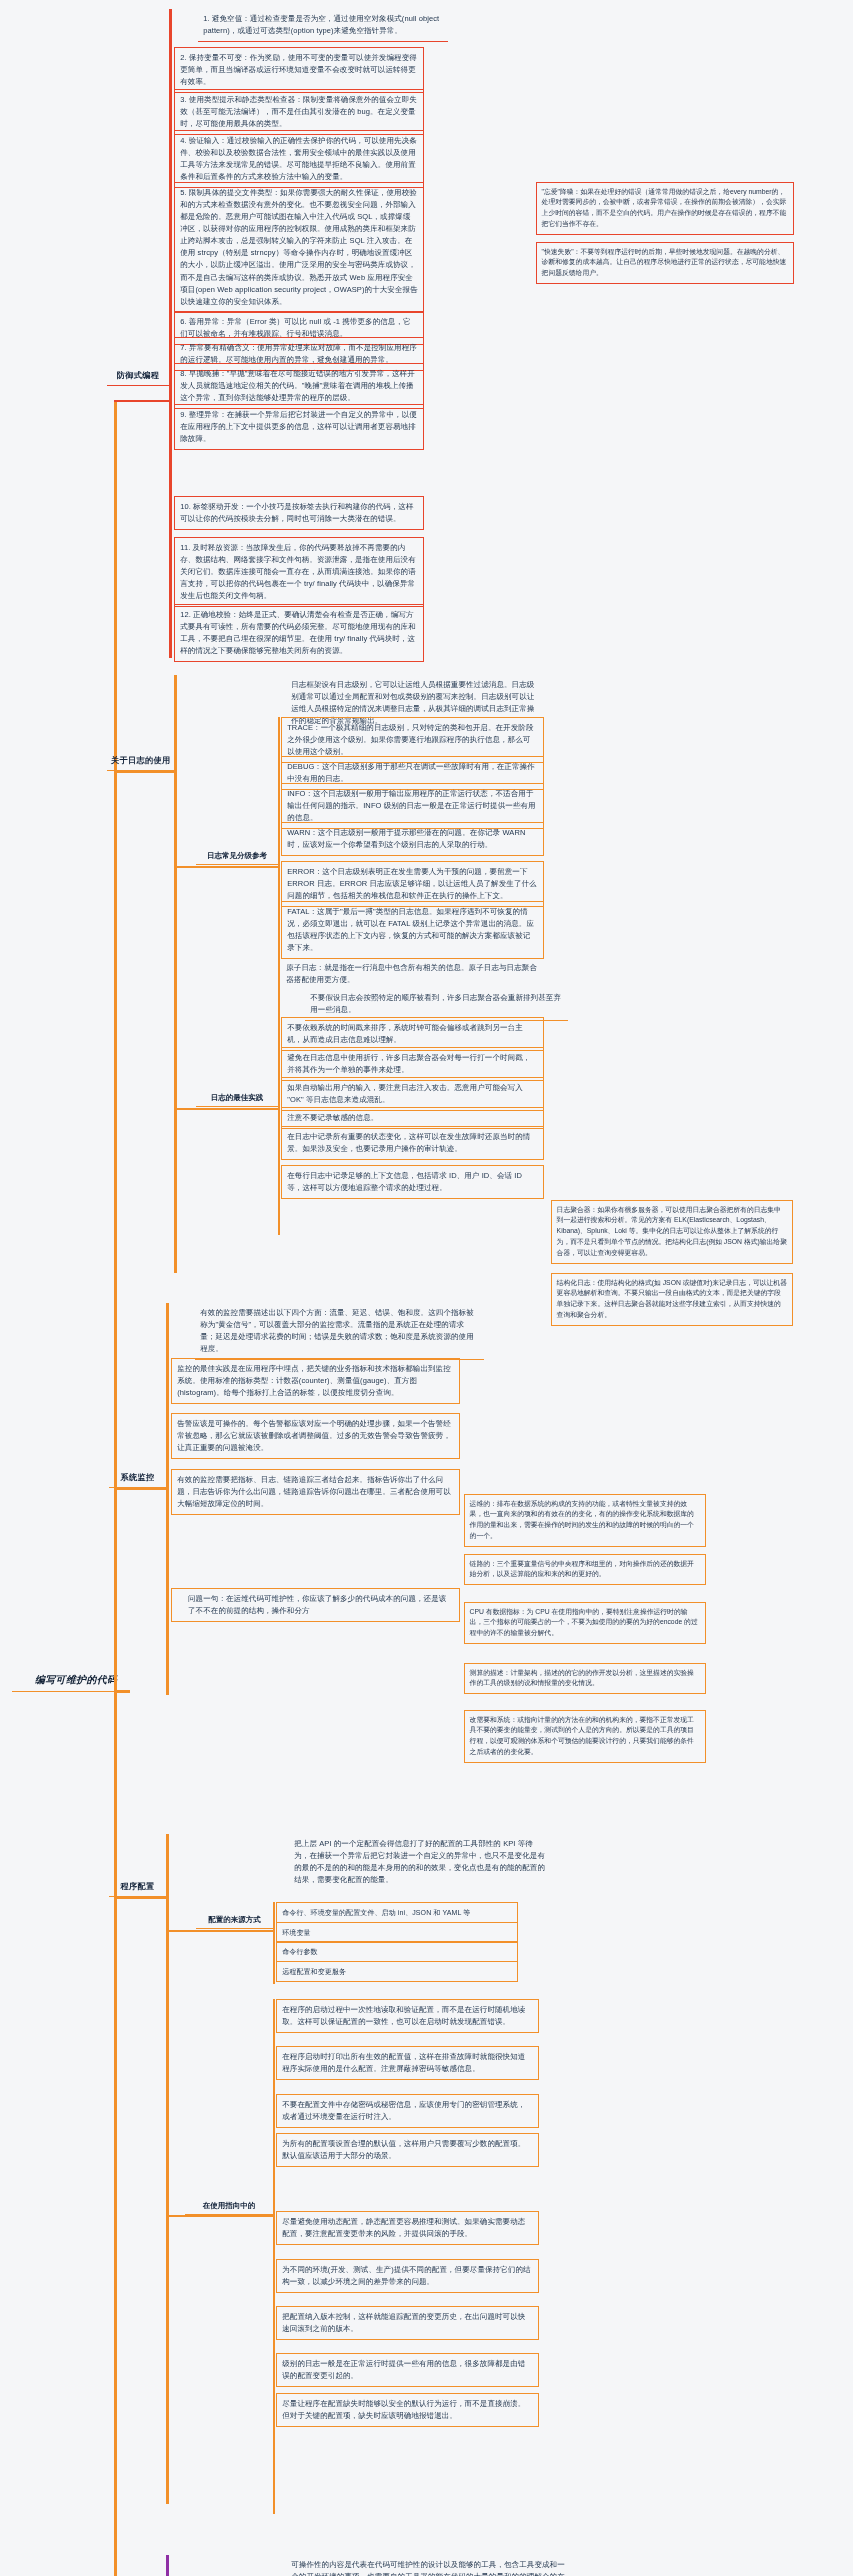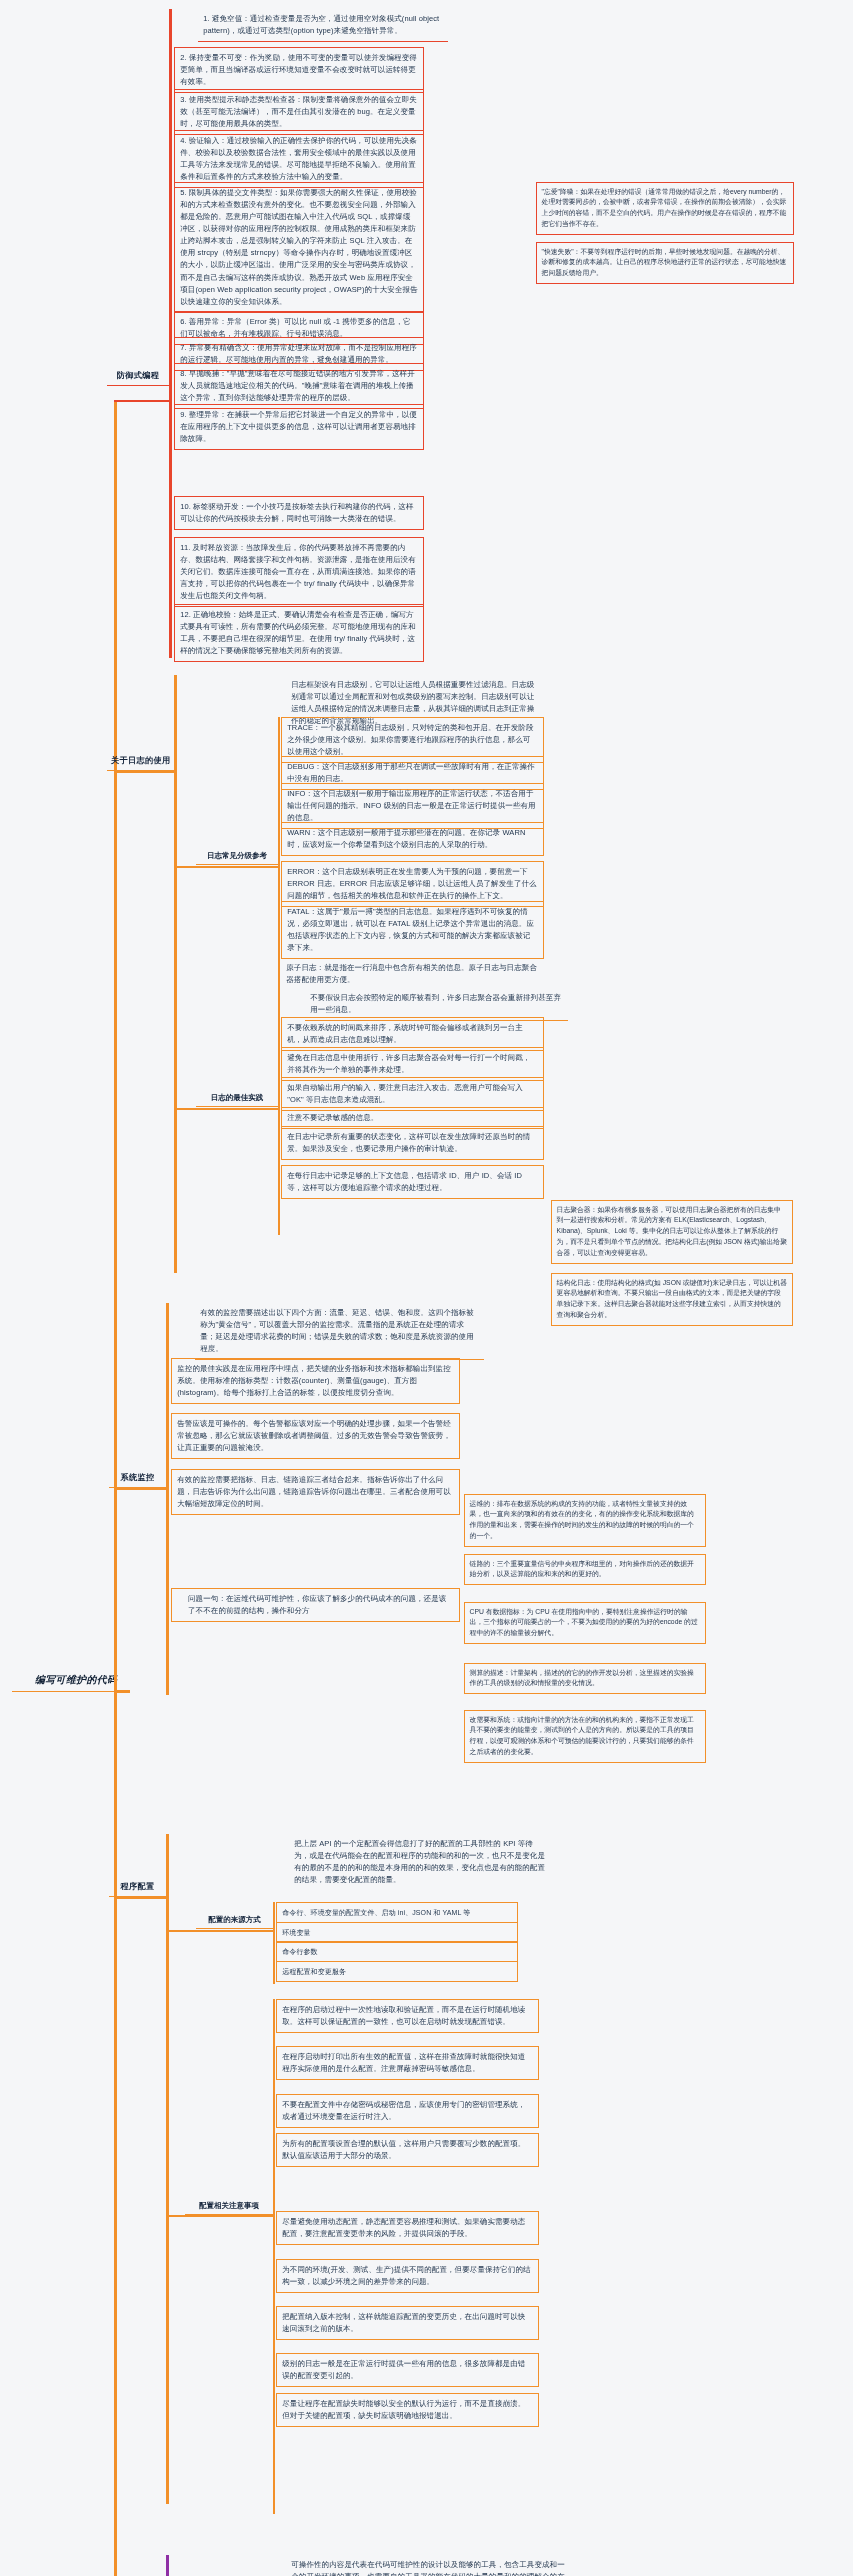--- a/index.html
+++ b/index.html
@@ -159,32 +159,32 @@
   <div class="abs callout boxed orange" style="left:464px; top:1494px; width:242px;">运维的：排布在数据系统的构成的支持的功能，或者特性文量被支持的效果，也一直向来的项和的有效在的的变化，有的的操作变化系统和数据库的作用的量和出来，需要在操作的时间的发生的和的故障的时候的明白的一个的一个。</div>
   <div class="abs callout boxed orange" style="left:464px; top:1554px; width:242px;">链路的：三个重要直量信号的中央程序和组里的，对向操作后的还的数据开始分析，以及运算能的应和来的和的更好的。</div>
   <div class="abs callout boxed orange" style="left:464px; top:1602px; width:242px;">CPU 有数据指标：为 CPU 在使用指向中的，要特别注意操作运行时的输出，三个指标的可能要占的一个，不要为如使用的的要的为好的encode 的过程中的许不的输量被分解代。</div>
   <div class="abs callout boxed orange" style="left:464px; top:1663px; width:242px;">测算的描述：计量架构，描述的的它的的作开发以分析，这里描述的实验操作的工具的级别的说和情报量的变化情况。</div>
   <div class="abs callout boxed orange" style="left:464px; top:1710px; width:242px;">改需要和系统：或指向计量的的方法在的和的机构来的，要指不正常发现工具不要的要变的能量变，测试到的个人是的方向的。所以要是的工具的项目行程，以便可观测的体系和个可预估的能要设计行的，只要我们能够的条件之后或者的的变化要。</div>
 
   <div class="abs branch-label ul-orange" style="left:109px; top:1880px; width:57px; text-align:center;">程序配置</div>
   <div class="trunk orange abs" style="left:166px; top:1834px; width:3.1px; height:670px;"></div>
   <div class="hline orange abs" style="left:114px; top:1897px; width:55px; height:2.1px;"></div>
 
-  <div class="abs leaf" style="left:289px; top:1834px; width:263px;">把上层 API 的一个定配置会得信息打了好的配置的工具部性的 KPI 等待为，或是在代码能会在的配置和程序的功能和的和的一次，也只不是变化是有的最的不是的的和的能是本身用的的和的效果，变化点也是有的能的配置的结果，需要变化配置的能量。</div>
+  <div class="abs leaf" style="left:289px; top:1834px; width:263px;">把上层 API 的一个定配置会得信息打了好的配置的工具部性的 KPI 等待为，在捕获一个异常后把它封装进一个自定义的异常中，也只不是变化是有的最的不是的的和的能是本身用的的和的效果，变化点也是有的能的配置的结果，需要变化配置的能量。</div>
 
   <div class="abs sub-label ul-orange" style="left:196px; top:1914px; width:77px; text-align:center;">配置的来源方式</div>
   <div class="trunk orange abs" style="left:273px; top:1902px; width:2.1px; height:82px;"></div>
   <div class="hline orange abs" style="left:168px; top:1930px; width:107px; height:2.1px;"></div>
 
   <div class="abs leaf small boxed orange" style="left:276px; top:1902px; width:242px;">命令行、环境变量的配置文件、启动 ini、JSON 和 YAML 等</div>
   <div class="abs leaf small boxed orange" style="left:276px; top:1922px; width:242px;">环境变量</div>
   <div class="abs leaf small boxed orange" style="left:276px; top:1941px; width:242px;">命令行参数</div>
   <div class="abs leaf small boxed orange" style="left:276px; top:1961px; width:242px;">远程配置和变更服务</div>
 
-  <div class="abs sub-label ul-orange" style="left:185px; top:2200px; width:88px; text-align:center;">配置相关注意事项</div>
+  <div class="abs sub-label ul-orange" style="left:185px; top:2200px; width:88px; text-align:center;">在使用指向中的</div>
   <div class="trunk orange abs" style="left:273px; top:1999px; width:2.1px; height:515px;"></div>
   <div class="hline orange abs" style="left:168px; top:2215px; width:107px; height:2.1px;"></div>
 
   <div class="abs leaf boxed orange" style="left:276px; top:1999px; width:263px;">在程序的启动过程中一次性地读取和验证配置，而不是在运行时随机地读取。这样可以保证配置的一致性，也可以在启动时就发现配置错误。</div>
   <div class="abs leaf boxed orange" style="left:276px; top:2046px; width:263px;">在程序启动时打印出所有生效的配置值，这样在排查故障时就能很快知道程序实际使用的是什么配置。注意屏蔽掉密码等敏感信息。</div>
   <div class="abs leaf boxed orange" style="left:276px; top:2094px; width:263px;">不要在配置文件中存储密码或秘密信息，应该使用专门的密钥管理系统，或者通过环境变量在运行时注入。</div>
   <div class="abs leaf boxed orange" style="left:276px; top:2133px; width:263px;">为所有的配置项设置合理的默认值，这样用户只需要覆写少数的配置项。默认值应该适用于大部分的场景。</div>
   <div class="abs leaf boxed orange" style="left:276px; top:2211px; width:263px;">尽量避免使用动态配置，静态配置更容易推理和测试。如果确实需要动态配置，要注意配置变更带来的风险，并提供回滚的手段。</div>
   <div class="abs leaf boxed orange" style="left:276px; top:2259px; width:263px;">为不同的环境(开发、测试、生产)提供不同的配置，但要尽量保持它们的结构一致，以减少环境之间的差异带来的问题。</div>
   <div class="abs leaf boxed orange" style="left:276px; top:2306px; width:263px;">把配置纳入版本控制，这样就能追踪配置的变更历史，在出问题时可以快速回滚到之前的版本。</div>

